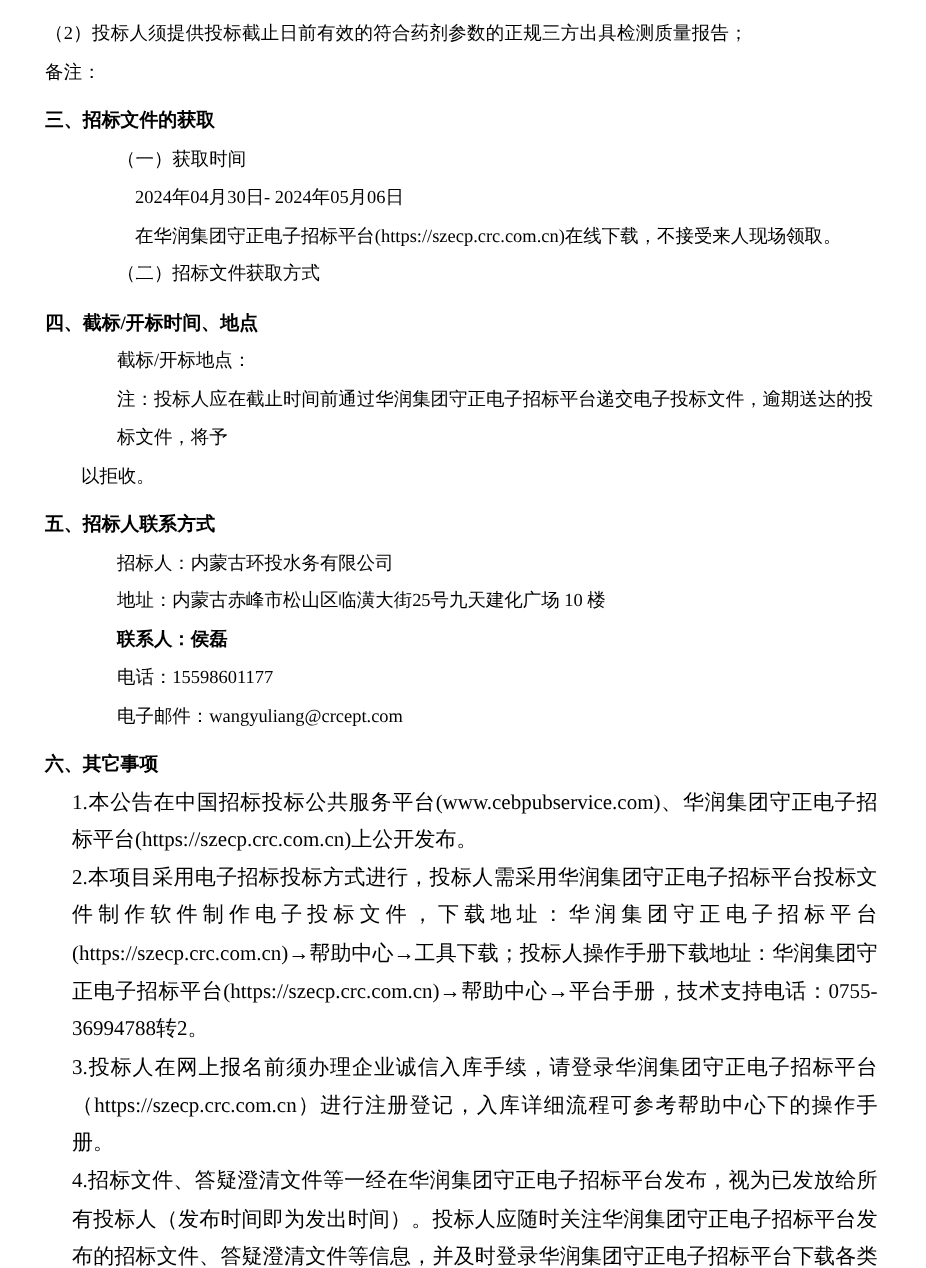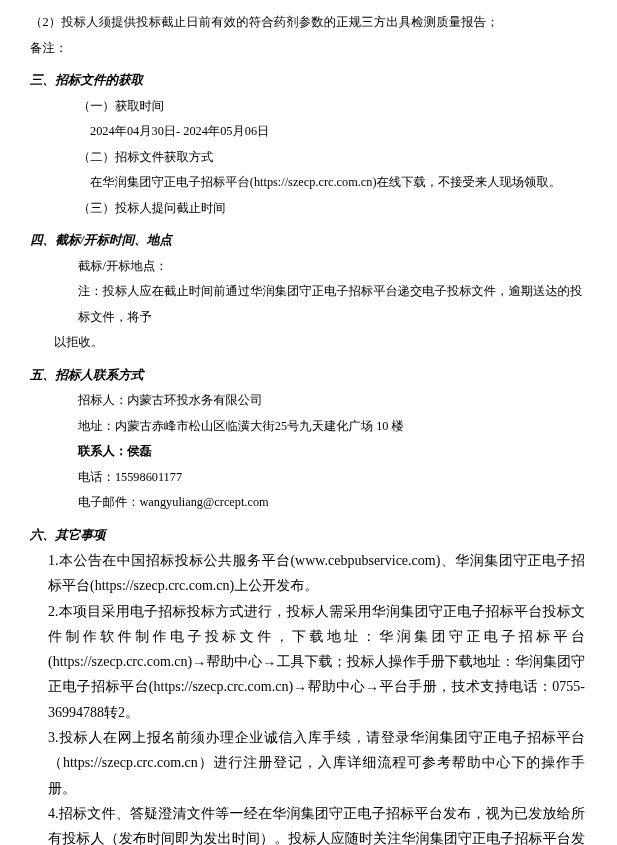--- a/index.html
+++ b/index.html
@@ -25,21 +25,20 @@
     font-size: 12.3px;
     line-height: 25.5px;
     white-space: pre-wrap;
     letter-spacing: 0.2px;
   }
   .heading {
     font-size: 12.6px;
     font-weight: bold;
     line-height: 25.5px;
     margin-top: 7px;
-    font-style: italic;
   }
   .sub {
     font-size: 12.3px;
     line-height: 25.5px;
     margin-left: 24px;
   }
   .indent1 { padding-left: 24px; }
   .indent2 { padding-left: 36px; }
   .indent3 { padding-left: 52px; }
   .para {
@@ -53,23 +52,22 @@
 <body>
 
 <div class="page">
 
   <div class="line">（2）投标人须提供投标截止日前有效的符合药剂参数的正规三方出具检测质量报告；</div>
   <div class="line">备注：</div>
 
   <div class="heading">三、招标文件的获取</div>
   <div class="sub indent1">（一）获取时间</div>
   <div class="sub indent2">2024年04月30日- 2024年05月06日</div>
+  <div class="sub indent2">在华润集团守正电子招标平台(https://szecp.crc.com.cn)在线下载，不接受来人现场领取。</div>
   <div class="sub indent1">（二）招标文件获取方式</div>
-  <div class="sub indent2">在华润集团守正电子招标平台(https://szecp.crc.com.cn)在线下载，不接受来人现场领取。</div>
-  <div class="sub indent1">（三）投标人提问截止时间</div>
 
   <div class="heading">四、截标/开标时间、地点</div>
   <div class="sub indent1">截标/开标地点：</div>
   <div class="sub indent1">注：投标人应在截止时间前通过华润集团守正电子招标平台递交电子投标文件，逾期送达的投标文件，将予</div>
   <div class="sub">以拒收。</div>
 
   <div class="heading">五、招标人联系方式</div>
   <div class="sub indent1">招标人：内蒙古环投水务有限公司</div>
   <div class="sub indent1" style="font-weight:normal">地址：内蒙古赤峰市松山区临潢大街25号九天建化广场 10 楼</div>
   <div class="sub indent1" style="font-weight:bold">联系人：侯磊</div>

